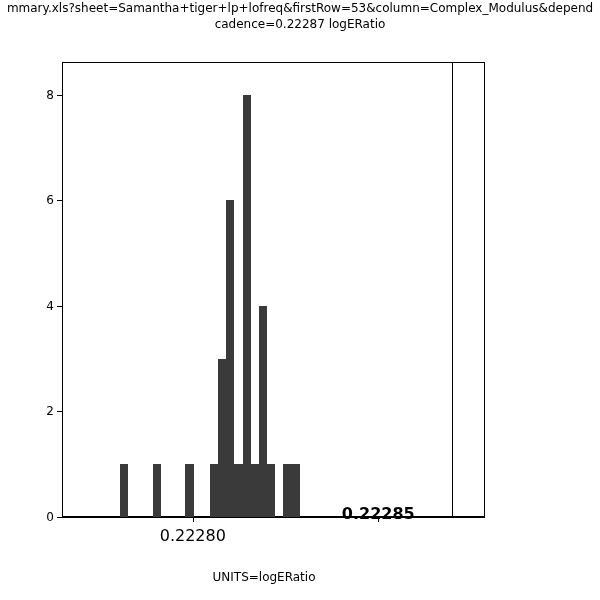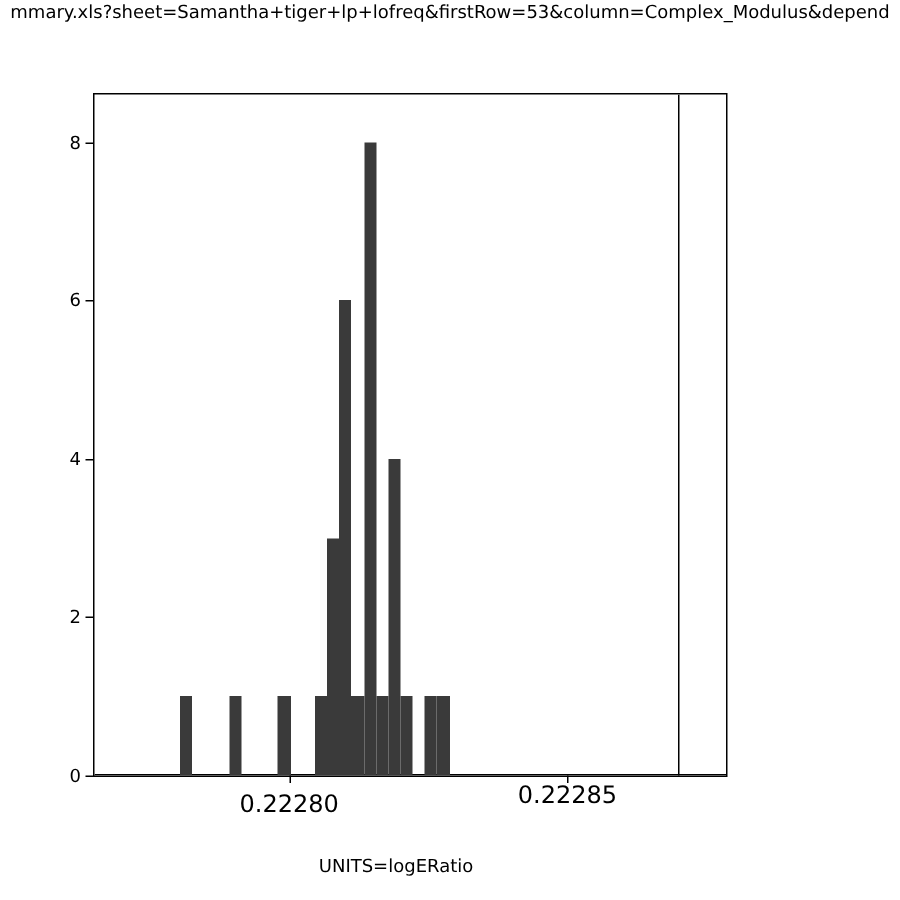--- a/index.html
+++ b/index.html
@@ -100,20 +100,21 @@
     font-size: 12px;
   }
 </style>
 </head>
 <body>
 
 <div id="root">
 
   <div class="title-block">
     <div class="title-line title-line-1">mmary.xls?sheet=Samantha+tiger+lp+lofreq&amp;firstRow=53&amp;column=Complex_Modulus&amp;depend</div>
+    <div class="title-line title-line-2">cadence=0.22287 logERatio</div>
   </div>
 
   <div class="plot-frame">
     <div class="baseline"></div>
     <div id="bars">
         <div class="bar" style="left: 57.12px; width: 8.16px; height: 52.79px;"></div>
         <div class="bar" style="left: 89.76px; width: 8.16px; height: 52.79px;"></div>
         <div class="bar" style="left: 122.41px; width: 8.16px; height: 52.79px;"></div>
         <div class="bar" style="left: 146.89px; width: 8.16px; height: 52.79px;"></div>
         <div class="bar" style="left: 155.05px; width: 8.16px; height: 158.37px;"></div>
@@ -138,18 +139,18 @@
       <div class="ytick-mark" style="left: 57px; top: 305.837px;"></div>
       <div class="ytick-label" style="left: 2px; top: 194.256px;">6</div>
       <div class="ytick-mark" style="left: 57px; top: 200.256px;"></div>
       <div class="ytick-label" style="left: 2px; top: 88.6744px;">8</div>
       <div class="ytick-mark" style="left: 57px; top: 94.6744px;"></div>
     </div>
   <div id="xticks">
       <div class="xtick-mark" style="left: 192.824px; top: 517px;"></div>
       <div class="xtick-label" style="left: 192.824px; top: 530px;">0.22280</div>
       <div class="xtick-mark" style="left: 378.286px; top: 517px;"></div>
-      <div class="xtick-label" style="left: 378.286px; top: 524px;">0.22285</div>
+      <div class="xtick-label" style="left: 378.286px; top: 508px; font-weight: bold;">0.22285</div>
     </div>
 
   <div class="xaxis-title" style="top:570px;">UNITS=logERatio</div>
 
 </div>
 
 </body></html>

